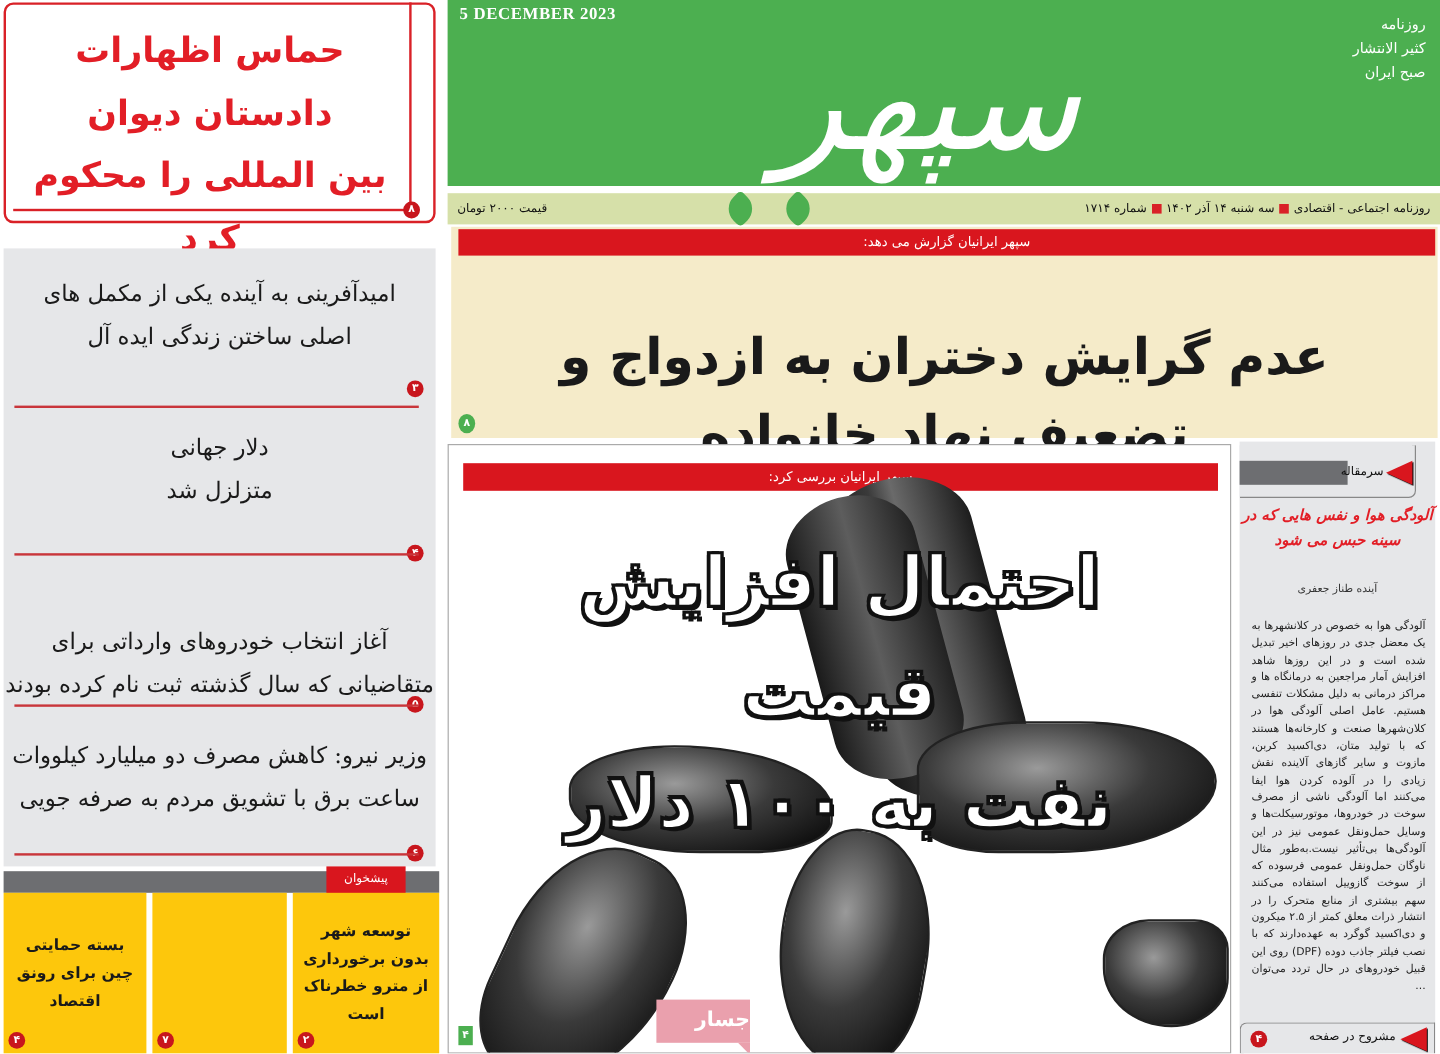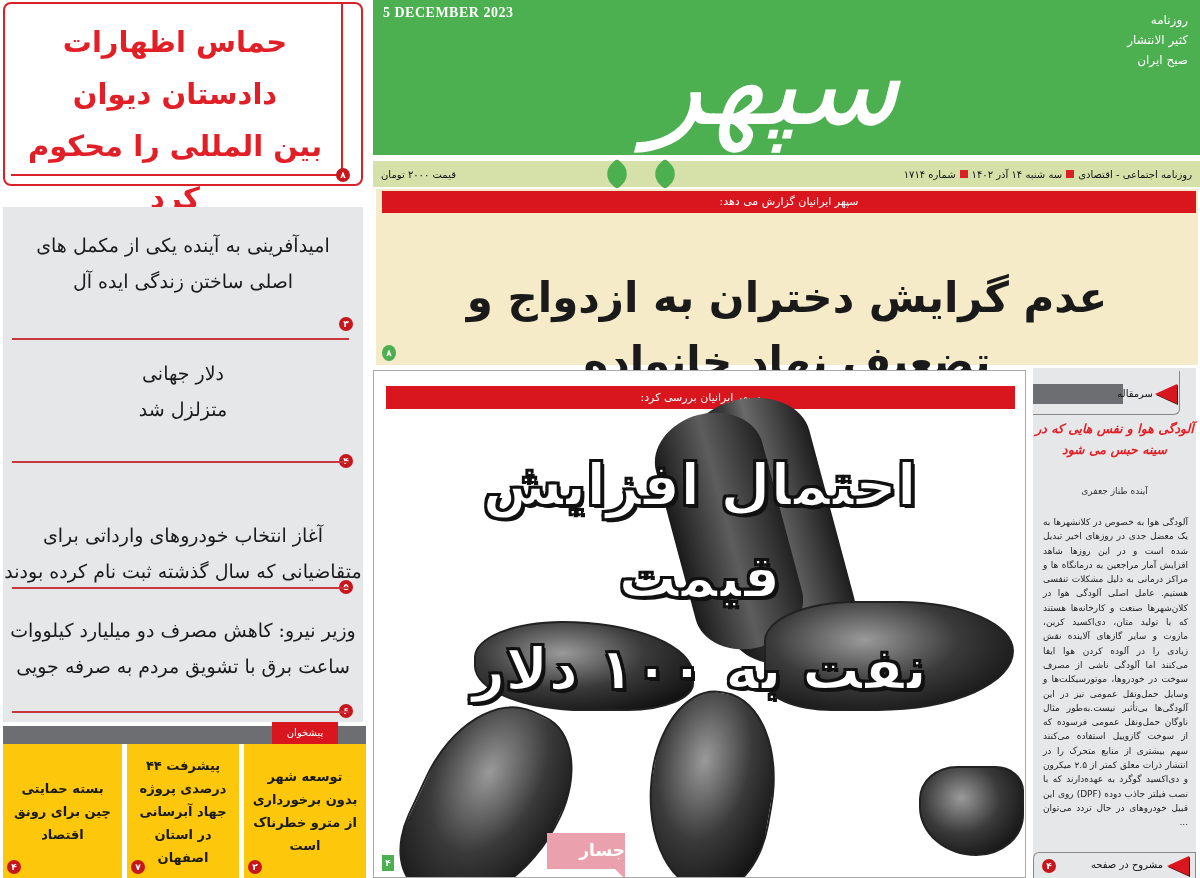--- a/index.html
+++ b/index.html
@@ -244,21 +244,20 @@
 </div>
 
 <div id="pishkhan" class="abs">
   <div class="bar"></div>
   <div class="label">پیشخوان</div>
   <div class="yellow-box" style="right:0; width:122px;">
     <span>توسعه شهر بدون برخورداری از مترو خطرناک است</span>
     <div class="page-dot" style="left:4px; bottom:4px;">۲</div>
   </div>
   <div class="yellow-box" style="right:127px; width:112px;">
-    <span>پیشرفت ۴۴ درصدی پروژه جهاد آبرسانی در استان اصفهان</span>
     <div class="page-dot" style="left:4px; bottom:4px;">۷</div>
   </div>
   <div class="yellow-box" style="right:244px; width:119px;">
     <span>بسته حمایتی چین برای رونق اقتصاد</span>
     <div class="page-dot" style="left:4px; bottom:4px;">۴</div>
   </div>
 </div>
 
 <div id="main-story" class="abs">
   <div class="kicker">سپهر ایرانیان بررسی کرد:</div>

